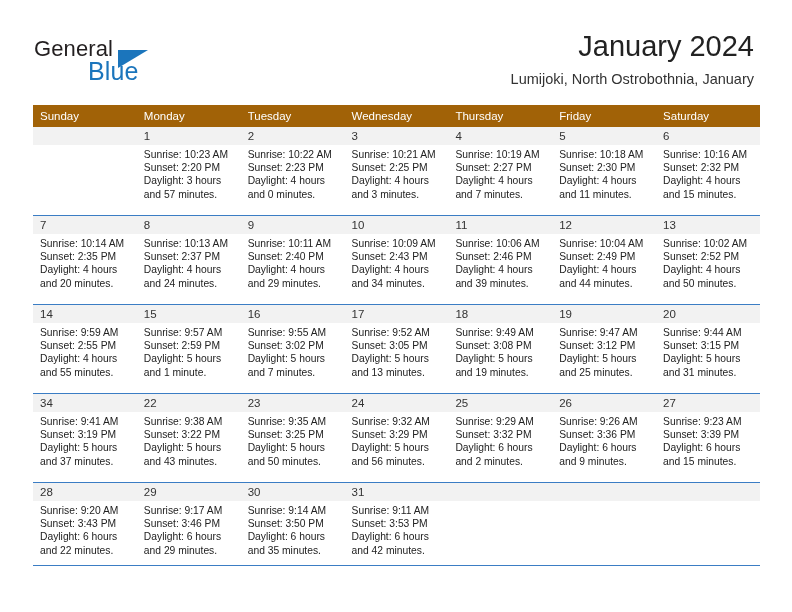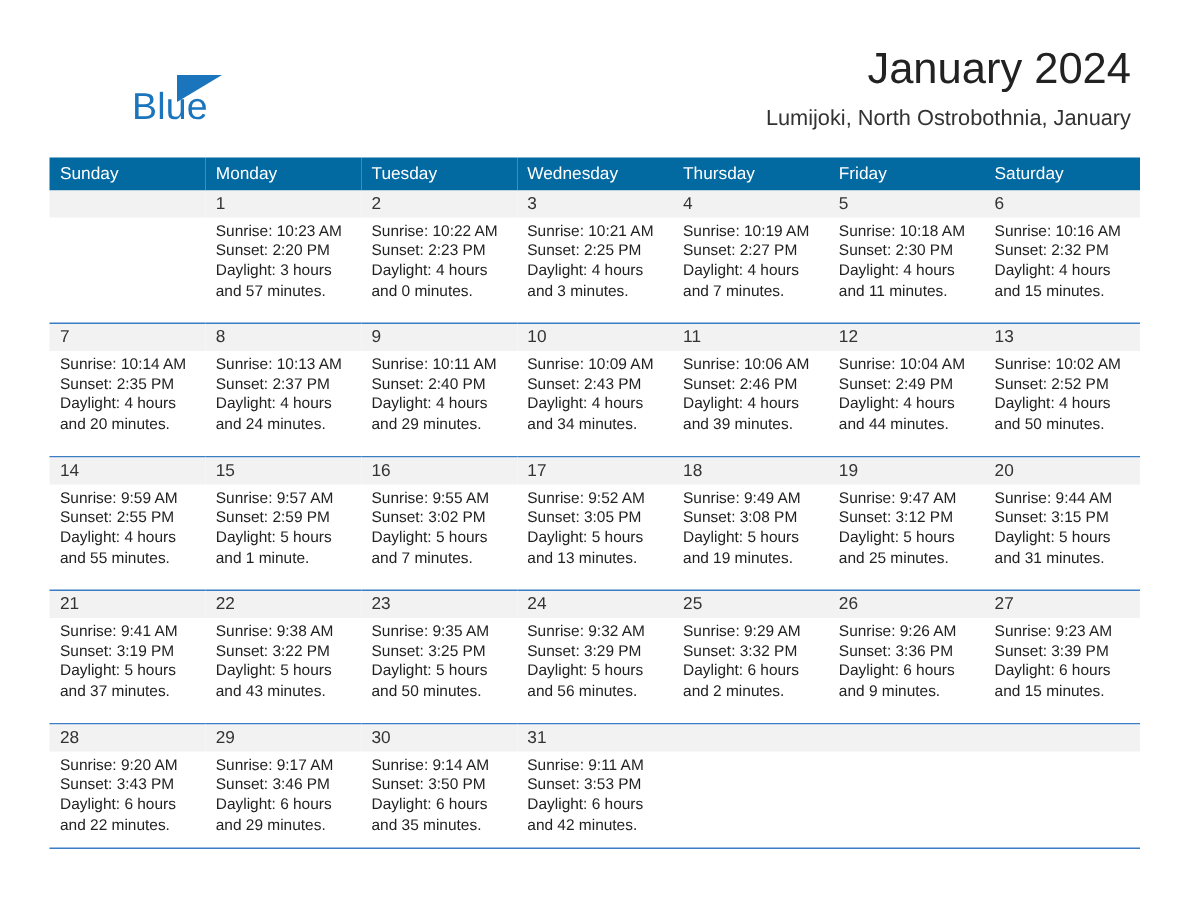--- a/index.html
+++ b/index.html
@@ -92,21 +92,21 @@
     left: 33px;
     top: 105px;
     width: 727px;
   }
   table.cal {
     width: 727px;
     border-collapse: collapse;
     table-layout: fixed;
   }
   table.cal th {
-    background: #0369a1;
+    background: #a16207;
     color: #ffffff;
     font-size: 11.5px;
     font-weight: normal;
     text-align: left;
     padding: 5px 0 5px 7px;
     height: 11px;
     border: none;
   }
   table.cal td {
     vertical-align: top;
@@ -153,20 +153,21 @@
   }
 </style>
 </head>
 <body>
 
 <div class="page">
 
   <div class="header">
 
     <div class="brand">
+      <span class="brand-general">General</span>
       <span class="brand-triangle"></span>
       <span class="brand-blue">Blue</span>
     </div>
 
     <div class="title-block">
       <div class="cal-title">January 2024</div>
       <div class="cal-subtitle">Lumijoki, North Ostrobothnia, January</div>
     </div>
 
   </div>
@@ -418,21 +419,21 @@
                   <div>Sunset: 3:15 PM</div>
                   <div>Daylight: 5 hours</div>
                   <div>and 31 minutes.</div>
                 </div>
               </div>
             </td>
           </tr>
           <tr class="week">
             <td class="">
               <div class="cell-inner">
-                <div class="daynum-band">21</div>
+                <div class="daynum-band">34</div>
                 <div class="cell-body">
                   <div>Sunrise: 9:41 AM</div>
                   <div>Sunset: 3:19 PM</div>
                   <div>Daylight: 5 hours</div>
                   <div>and 37 minutes.</div>
                 </div>
               </div>
             </td>
             <td class="">
               <div class="cell-inner">

